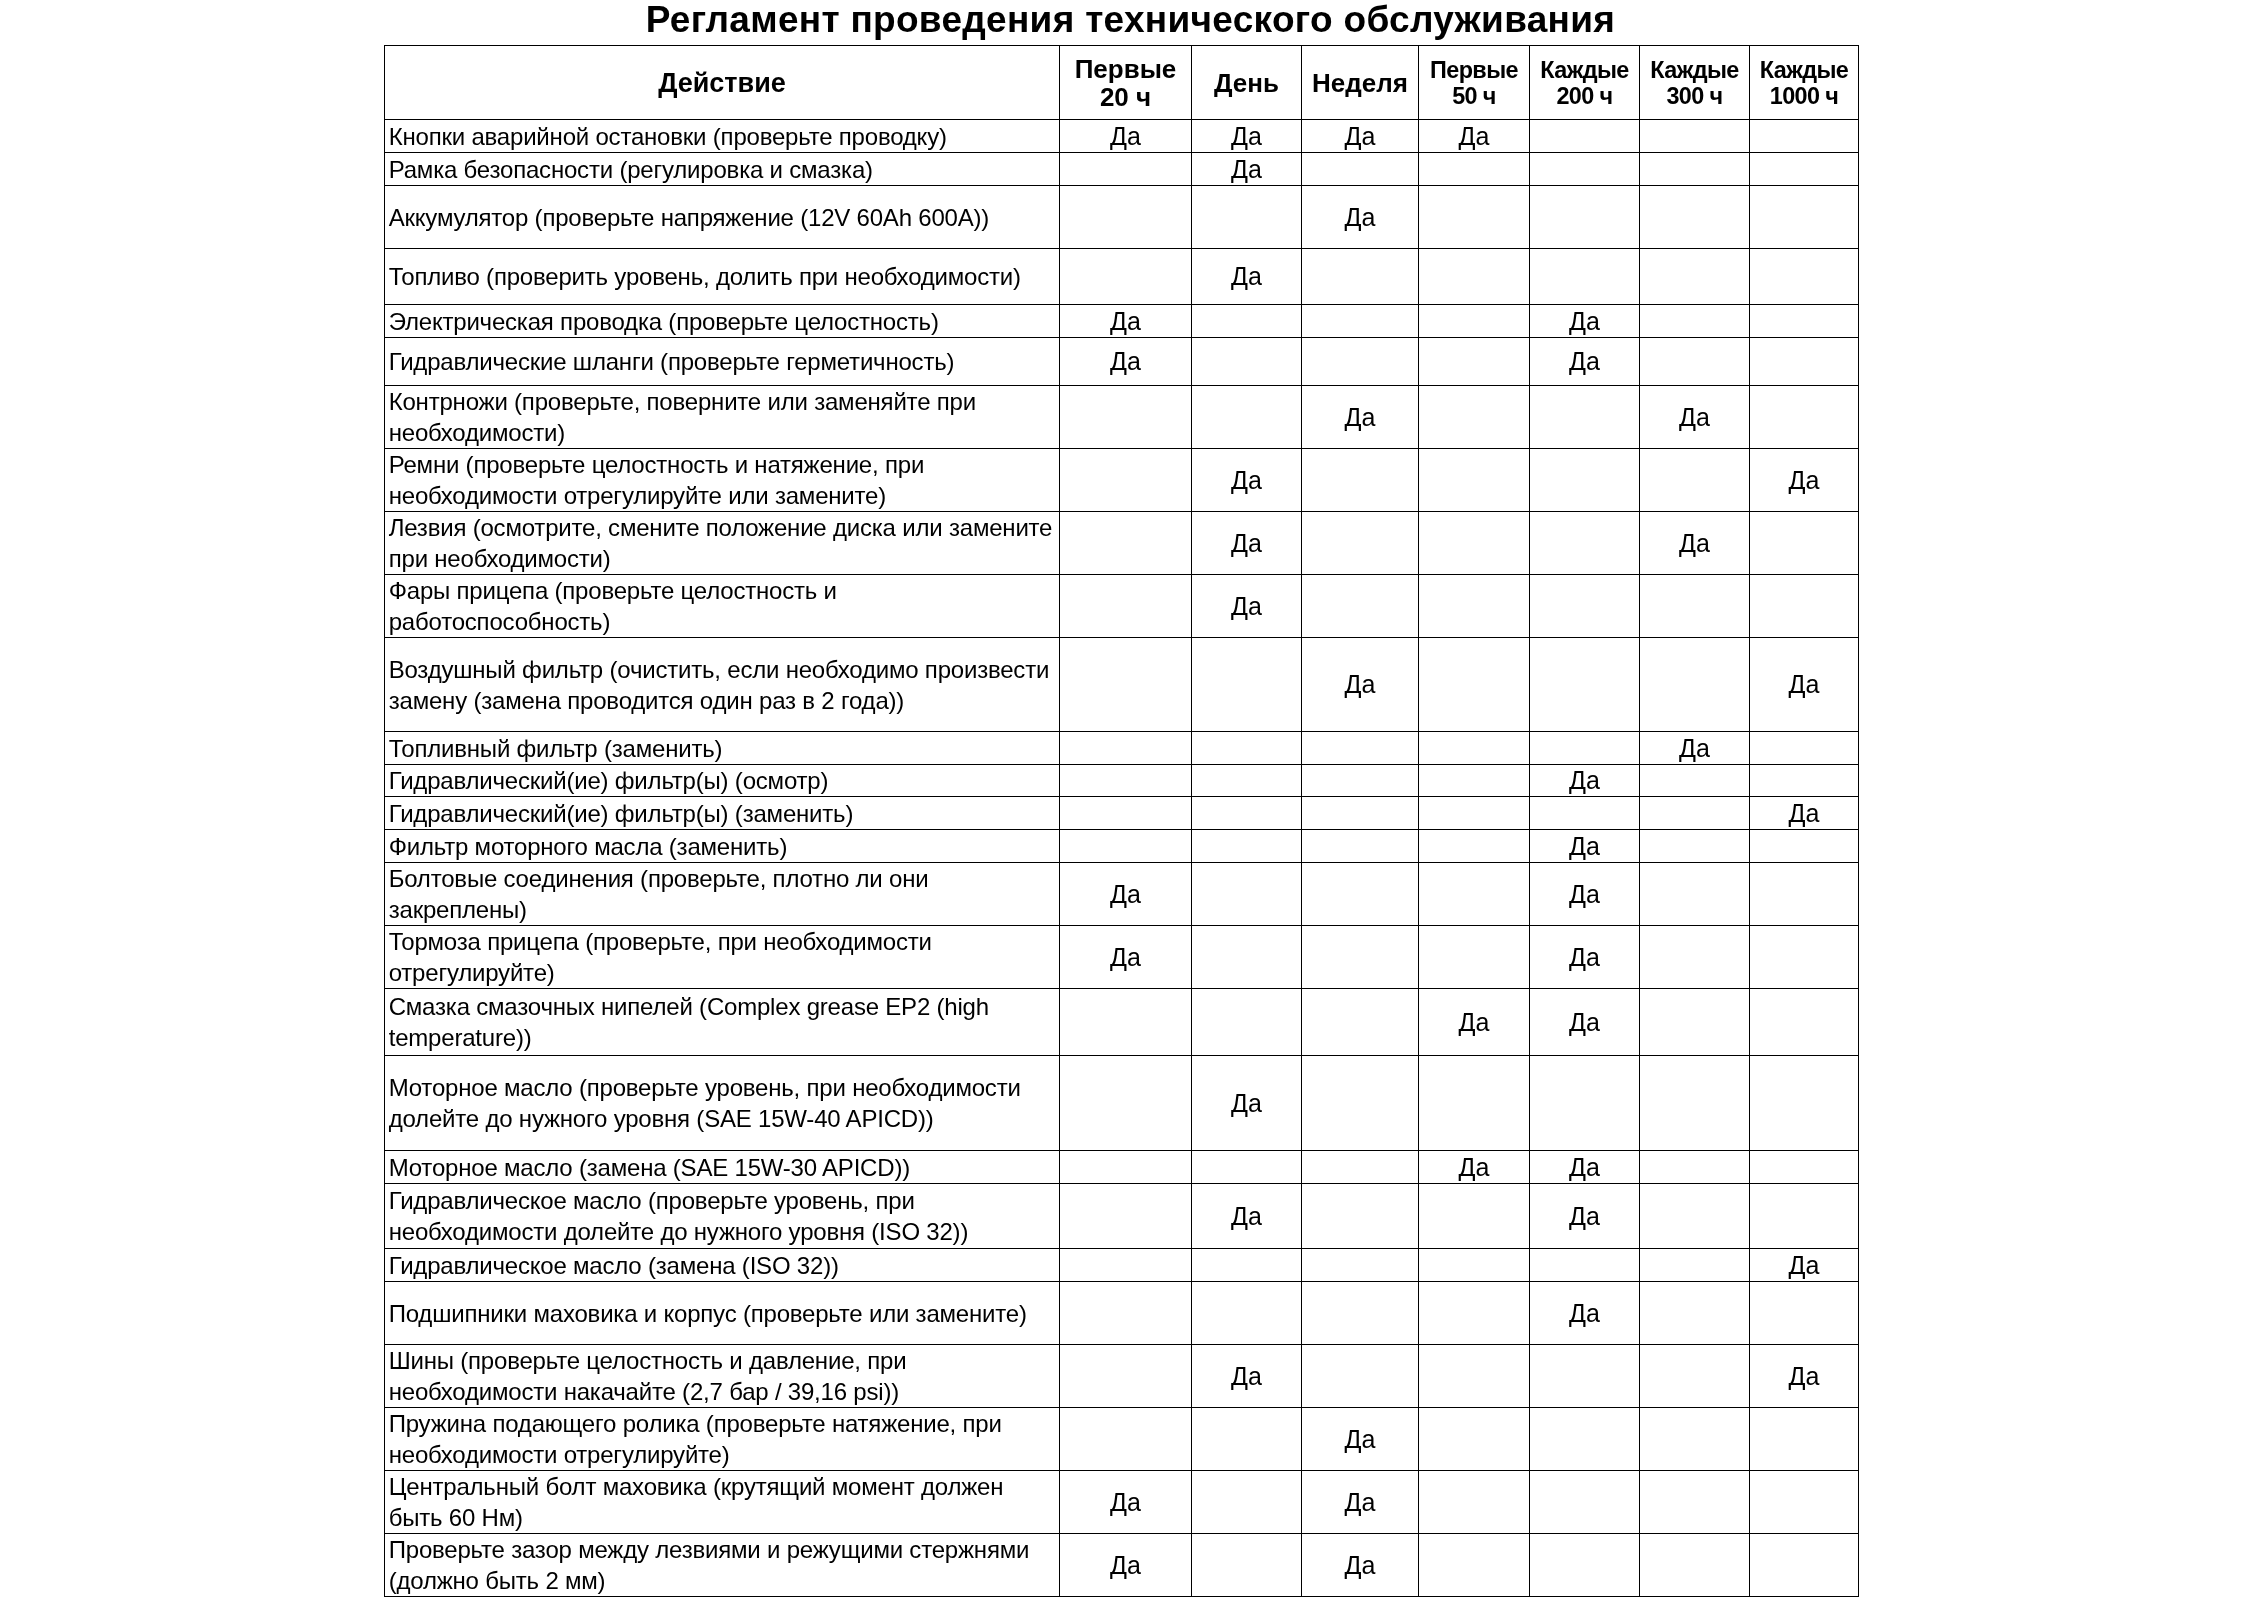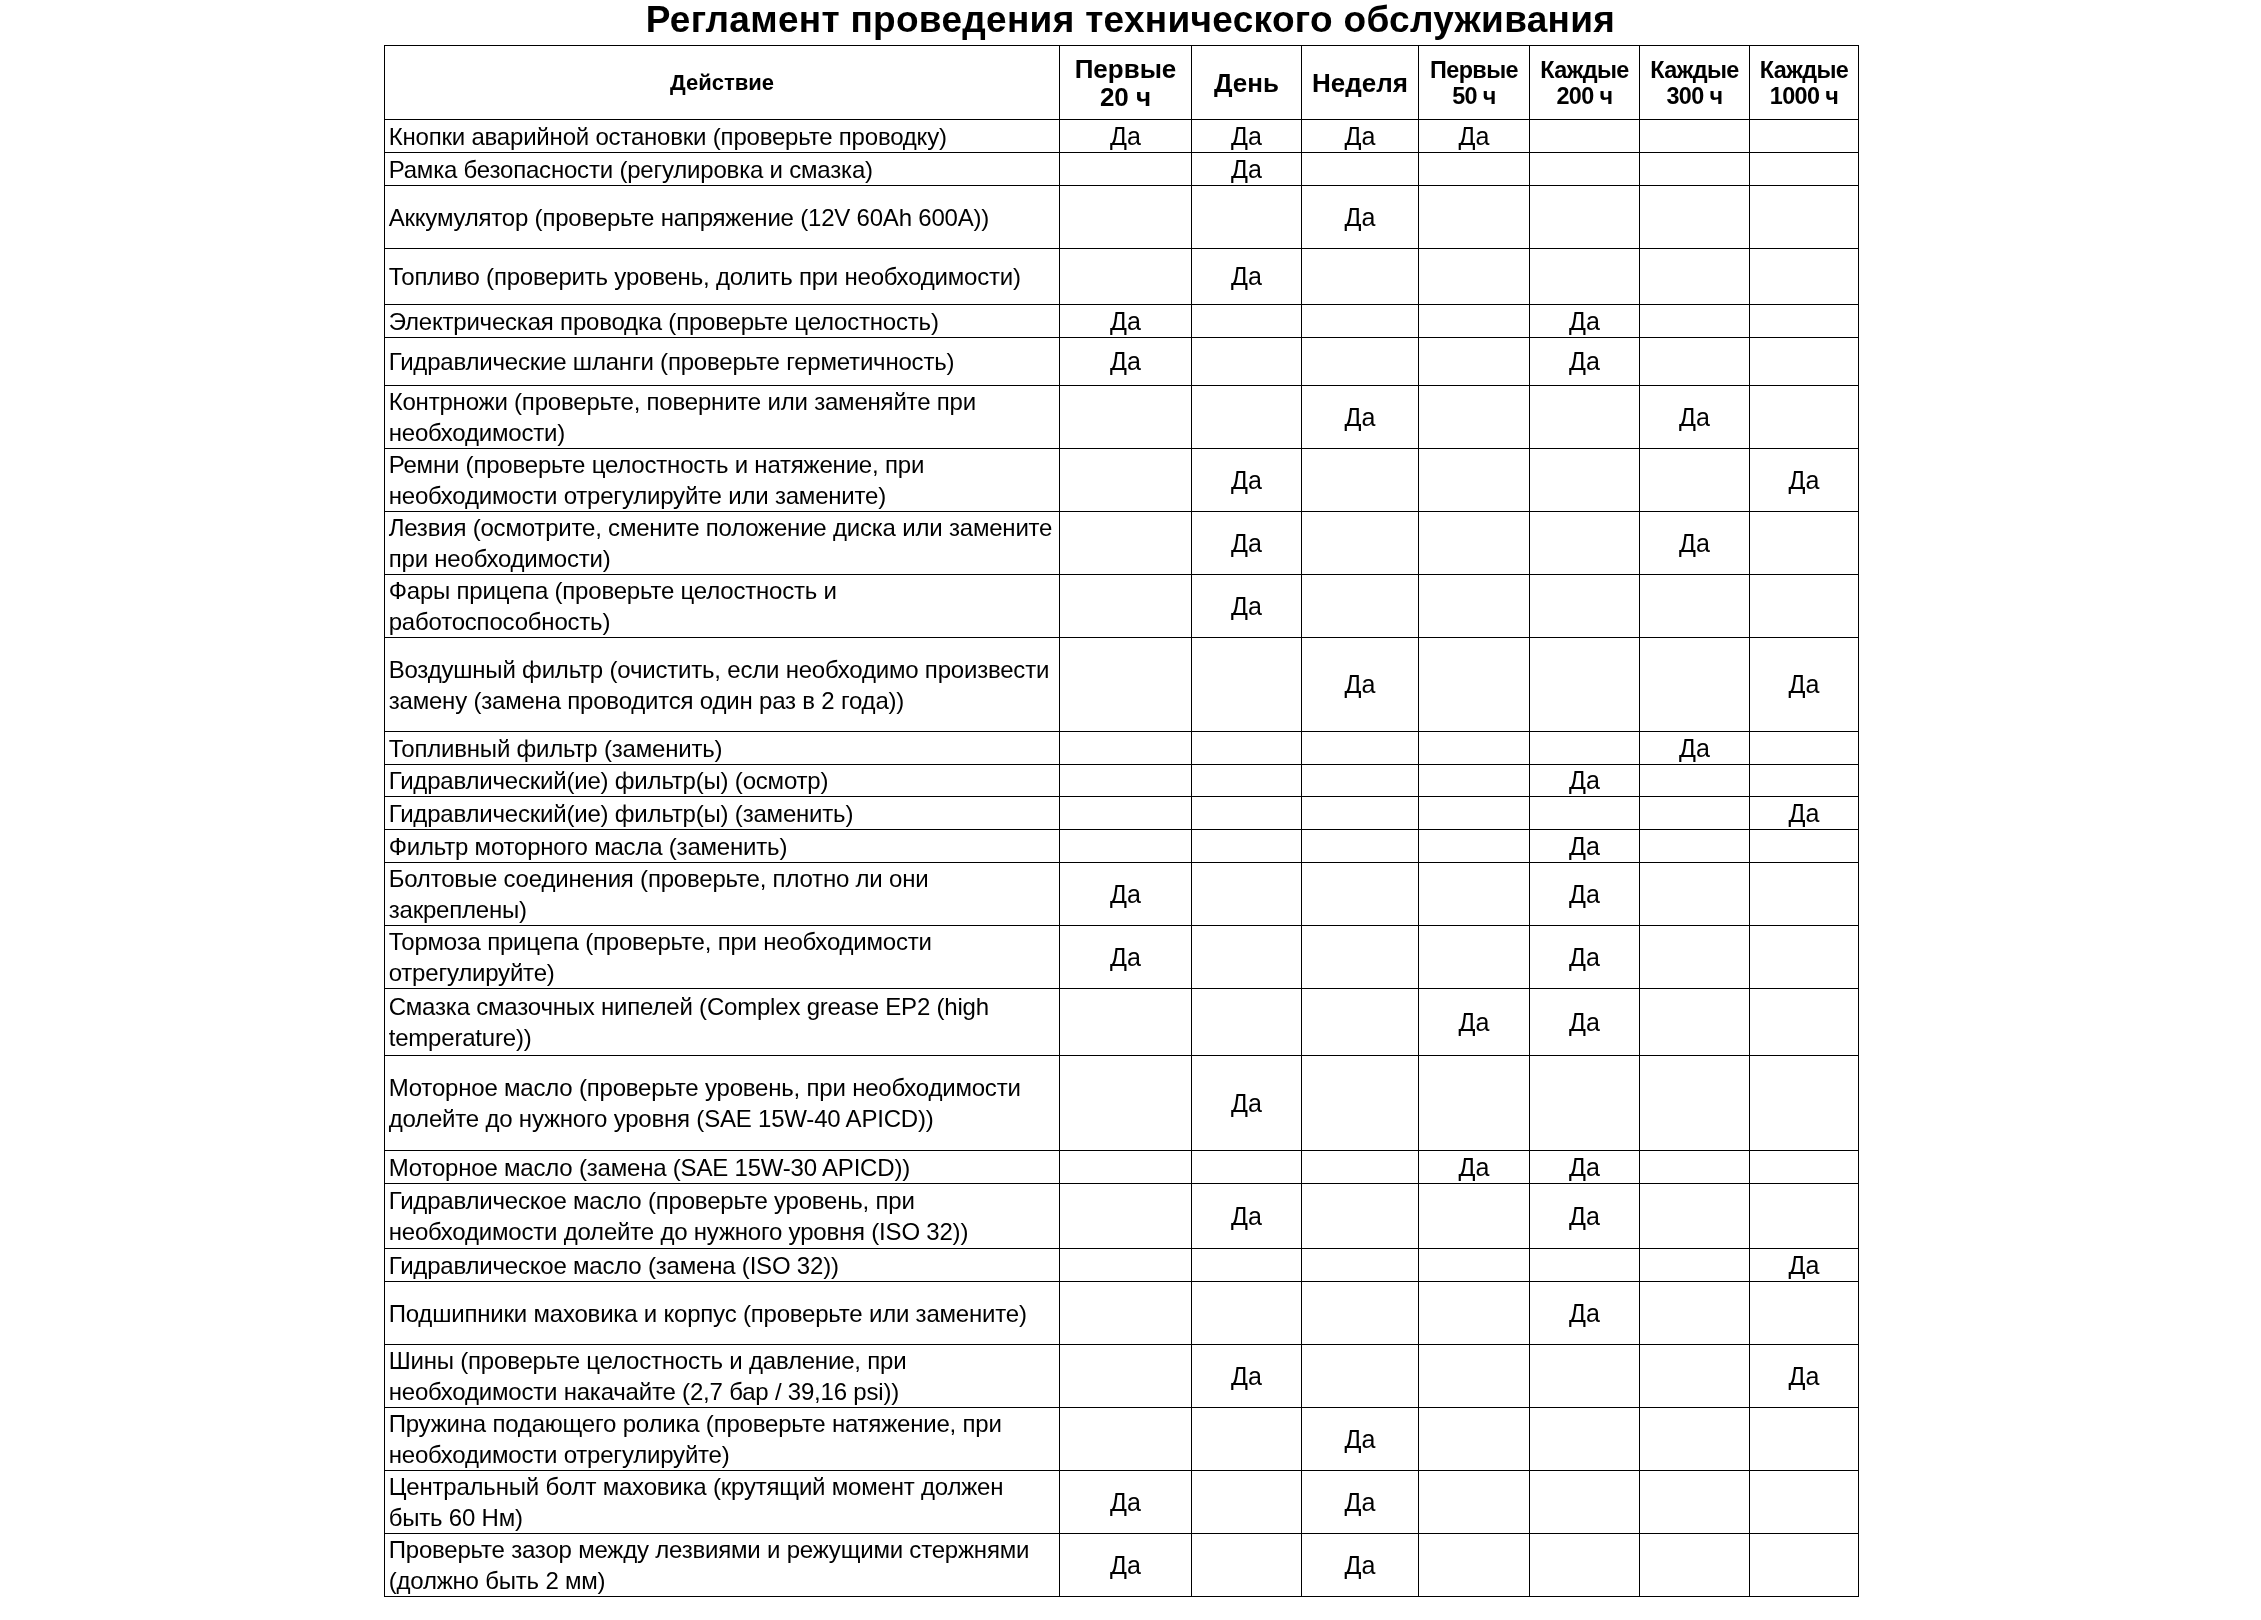--- a/index.html
+++ b/index.html
@@ -4,21 +4,21 @@
 <style>
   html, body { margin: 0; padding: 0; background: #ffffff; }
   body { width: 2261px; height: 1621px; position: relative; overflow: hidden;
          font-family: "Liberation Sans", sans-serif; color: #000; }
   .title { position: absolute; left: 0; top: 0; width: 2261px; height: 43px;
            text-align: center; font-weight: bold; font-size: 37px; line-height: 39px; letter-spacing: 0.3px; }
   table.sched { position: absolute; left: 384px; top: 45px; width: 1473px;
                 border-collapse: collapse; table-layout: fixed; }
   table.sched td, table.sched th { border: 1.8px solid #000; padding: 0; vertical-align: middle; }
   table.sched th { font-weight: bold; font-size: 26px; line-height: 28px; text-align: center; height: 73px; }
-  table.sched th.action-h { font-size: 22px; text-align: center; }
+  table.sched th.action-h { font-size: 27px; text-align: center; }
   table.sched th.narrow { font-size: 23.4px; line-height: 26px; letter-spacing: -0.6px; }
   table.sched td.action { font-size: 24px; line-height: 31px; padding: 0 0 0 3.7px; text-align: left; letter-spacing: -0.2px; }
   table.sched td.val { font-size: 25px; text-align: center; }
   col.c-action { width: 675px; }
   col.c1 { width: 132px; } col.c2 { width: 110px; } col.c3 { width: 117px; }
   col.c4 { width: 111px; } col.c5 { width: 110px; } col.c6 { width: 110px; } col.c7 { width: 109px; }
 </style>
 </head>
 <body>
 

